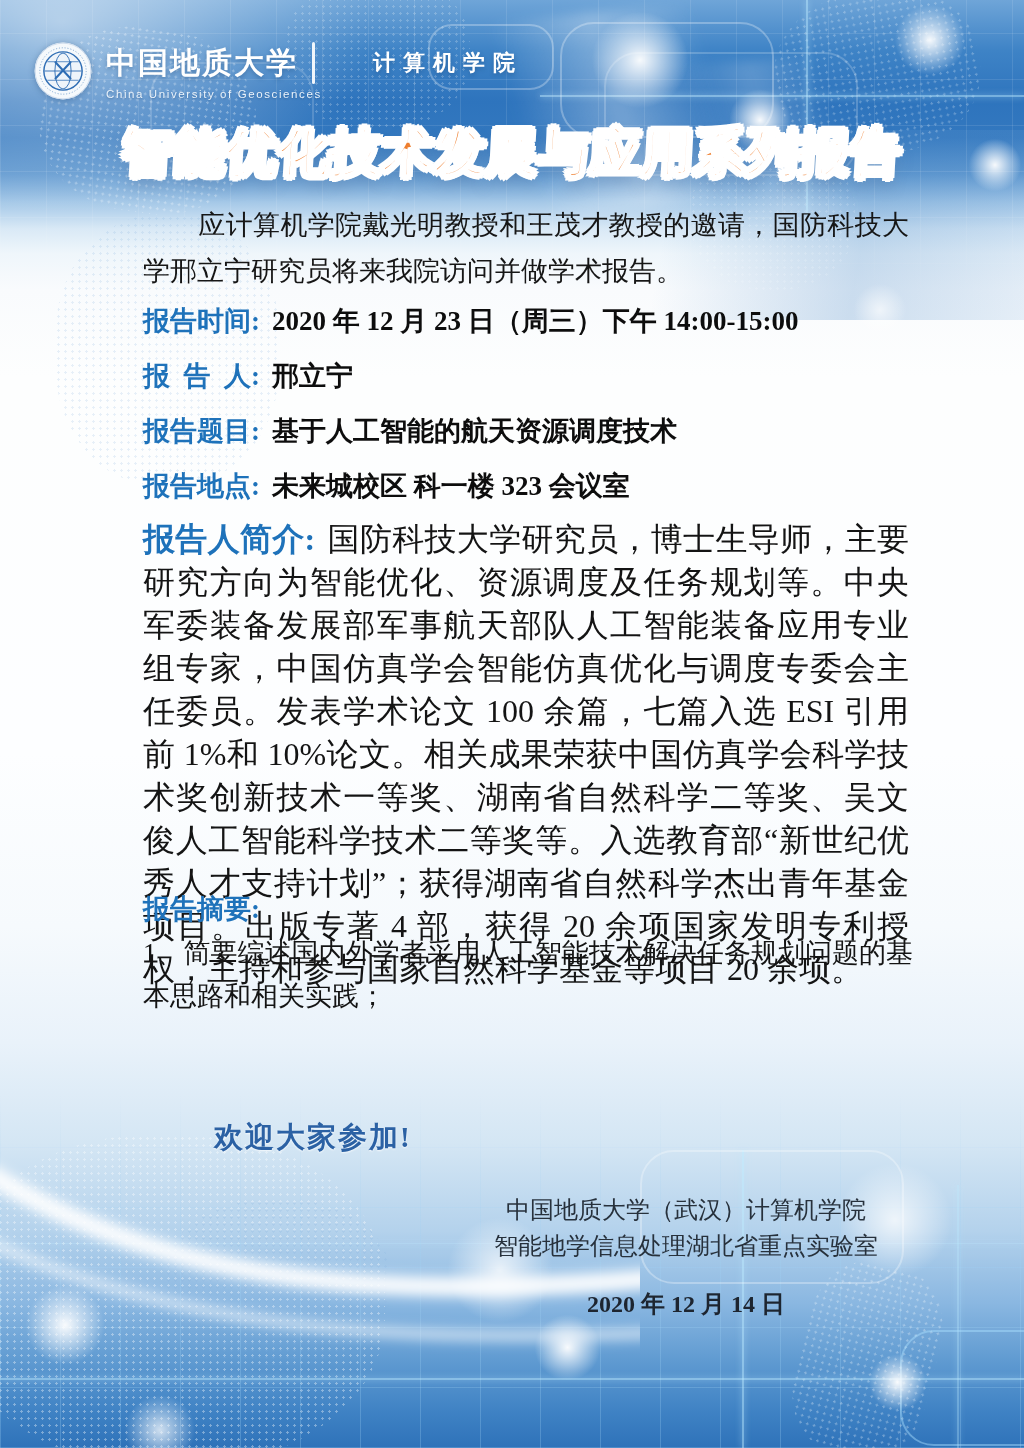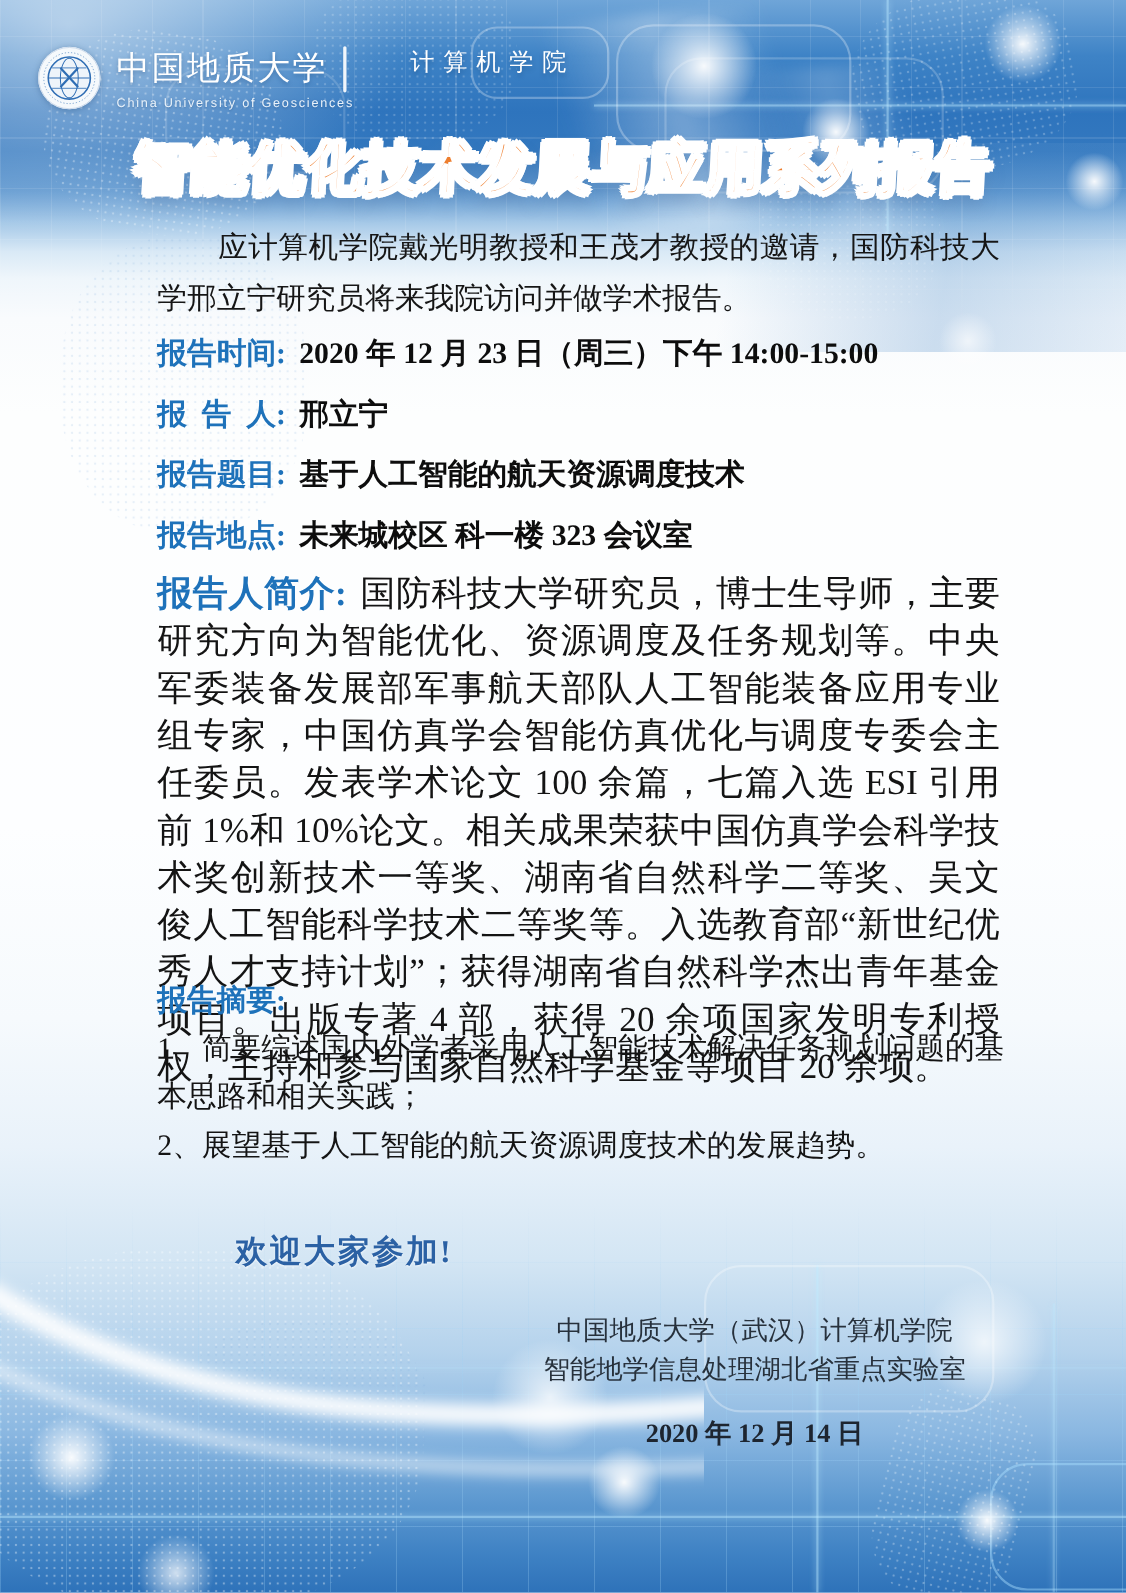--- a/index.html
+++ b/index.html
@@ -35,21 +35,21 @@
                repeating-linear-gradient(0deg, rgba(160,210,245,.28) 0 1px, rgba(0,0,0,0) 1px 60px);
     -webkit-mask-image:linear-gradient(180deg, rgba(0,0,0,0) 0%, #000 45%);
             mask-image:linear-gradient(180deg, rgba(0,0,0,0) 0%, #000 45%);}
   .line{background:rgba(190,235,255,.5);box-shadow:0 0 6px rgba(190,235,255,.6);}
   .trace{border:2px solid rgba(255,255,255,.28);border-radius:34px;}
   .glow{border-radius:50%;background:radial-gradient(circle, rgba(255,255,255,.95), rgba(255,255,255,0) 62%);}
   .streak{background:linear-gradient(78deg, rgba(255,255,255,0) 35%, rgba(255,255,255,.32) 50%, rgba(255,255,255,0) 65%);filter:blur(6px);}
   
   .masthead{left:34px;top:42px;display:flex;gap:14px;align-items:flex-start;color:#fff;}
   .logo{width:58px;height:58px;flex:none;filter:drop-shadow(0 1px 3px rgba(20,60,110,.35));}
-  .mast-row{display:flex;font-family:"Liberation Serif","DejaVu Serif",serif;font-weight:normal;
+  .mast-row{display:flex;align-items:center;font-family:"Liberation Serif","DejaVu Serif",serif;font-weight:bold;
     text-shadow:0 2px 4px rgba(20,60,110,.35);}
   .uni-cn{font-size:30px;letter-spacing:2px;}
   .divider{width:3px;height:42px;background:#fff;margin:0 14px;border-radius:2px;opacity:.92;}
   .col-cn{font-size:22px;letter-spacing:8px;margin-left:44px;}
   .mast-en{font-size:11.5px;letter-spacing:1.6px;margin-top:4px;color:#eaf3fb;
     font-family:"Liberation Sans","DejaVu Sans",sans-serif;text-shadow:0 1px 2px rgba(20,60,110,.4);}
   
   .title{left:0;right:0;top:119px;margin:0;text-align:center;
     font-family:"Liberation Sans","DejaVu Sans",sans-serif;
     font-size:51px;font-weight:bold;letter-spacing:1px;
@@ -175,21 +175,20 @@
     </div>
   </div>
 
   <p class="abs bio">
     <span class="blue-label">报告人简介:</span><span>国防科技大学研究员，博士生导师，主要研究方向为智能优化、资源调度及任务规划等。中央军委装备发展部军事航天部队人工智能装备应用专业组专家，中国仿真学会智能仿真优化与调度专委会主任委员。发表学术论文 100 余篇，七篇入选 ESI 引用前 1%和 10%论文。相关成果荣获中国仿真学会科学技术奖创新技术一等奖、湖南省自然科学二等奖、吴文俊人工智能科学技术二等奖等。入选教育部“新世纪优秀人才支持计划”；获得湖南省自然科学杰出青年基金项目。出版专著 4 部，获得 20 余项国家发明专利授权，主持和参与国家自然科学基金等项目 20 余项。</span>
   </p>
 
   <div class="abs abstract">
     <div class="head blue-label">报告摘要:</div>
     <p>1、简要综述国内外学者采用人工智能技术解决任务规划问题的基本思路和相关实践；</p>
-    <p>2、展望基于人工智能的航天资源调度技术的发展趋势。</p>
   </div>
 
   <div class="abs welcome">欢迎大家参加!</div>
 
   <div class="abs footer">
     <div>中国地质大学（武汉）计算机学院</div>
     <div>智能地学信息处理湖北省重点实验室</div>
     <div class="date">2020 年 12 月 14 日</div>
   </div>
 

